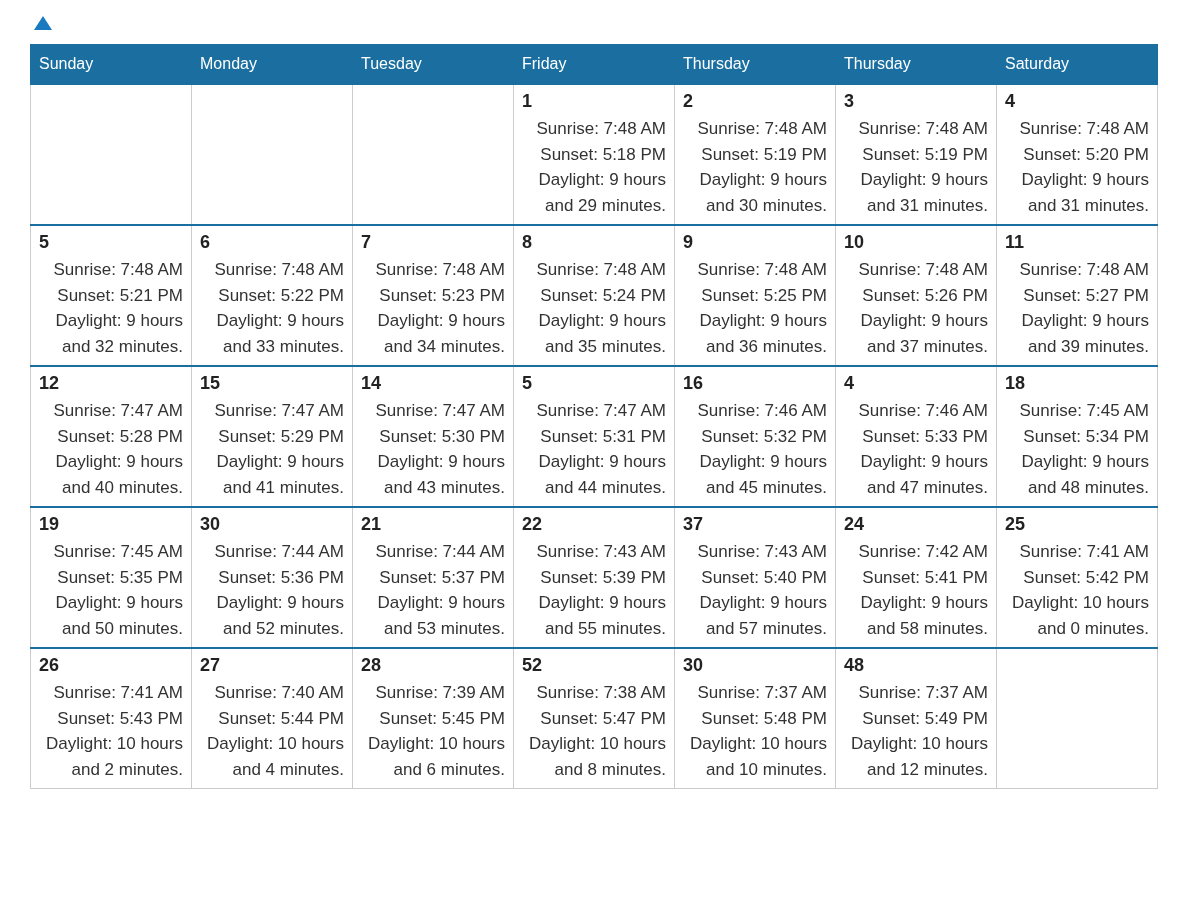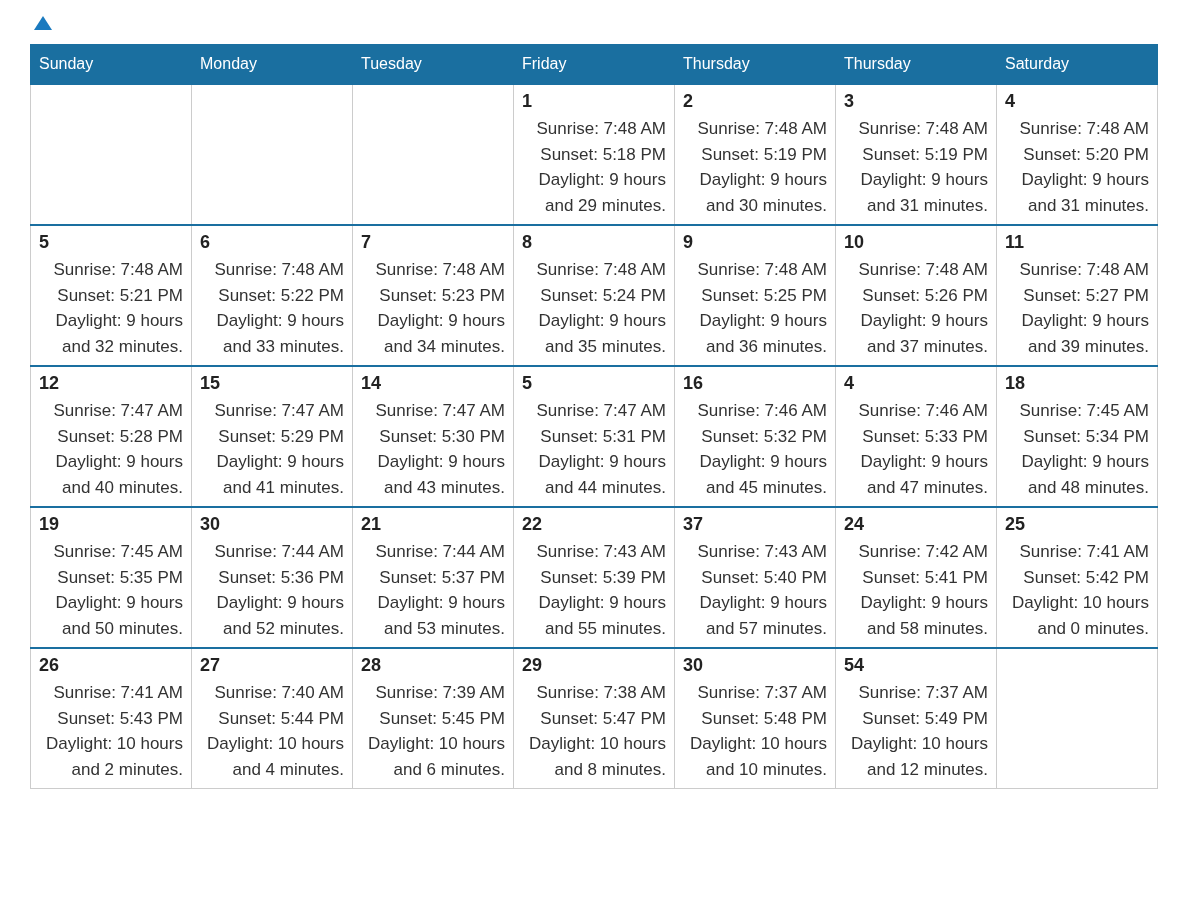--- a/index.html
+++ b/index.html
@@ -240,27 +240,27 @@
         </td>
         <td>
           <span class="day-number">27</span>
           <div class="day-info">Sunrise: 7:40 AM<br>Sunset: 5:44 PM<br>Daylight: 10 hours<br>and 4 minutes.</div>
         </td>
         <td>
           <span class="day-number">28</span>
           <div class="day-info">Sunrise: 7:39 AM<br>Sunset: 5:45 PM<br>Daylight: 10 hours<br>and 6 minutes.</div>
         </td>
         <td>
-          <span class="day-number">29</span>
+          <span class="day-number">52</span>
           <div class="day-info">Sunrise: 7:38 AM<br>Sunset: 5:47 PM<br>Daylight: 10 hours<br>and 8 minutes.</div>
         </td>
         <td>
           <span class="day-number">30</span>
           <div class="day-info">Sunrise: 7:37 AM<br>Sunset: 5:48 PM<br>Daylight: 10 hours<br>and 10 minutes.</div>
         </td>
         <td>
-          <span class="day-number">54</span>
+          <span class="day-number">48</span>
           <div class="day-info">Sunrise: 7:37 AM<br>Sunset: 5:49 PM<br>Daylight: 10 hours<br>and 12 minutes.</div>
         </td>
         <td class="empty-cell"></td>
       </tr>
     </tbody>
 </table>
 
 </body></html>

